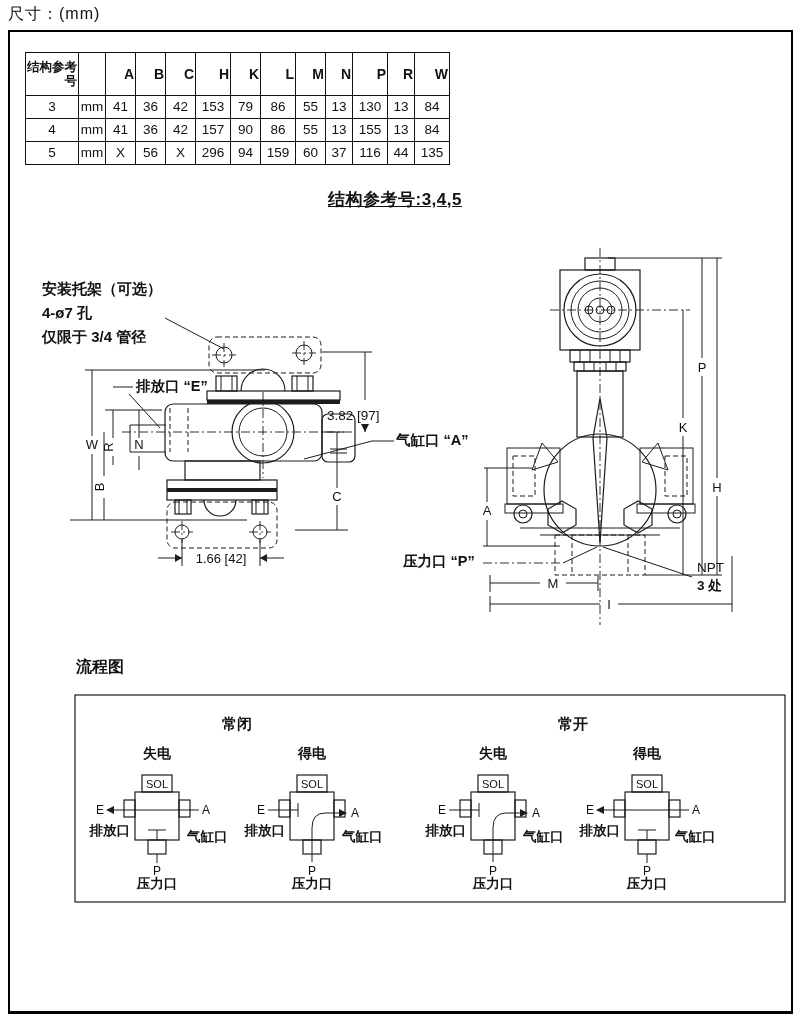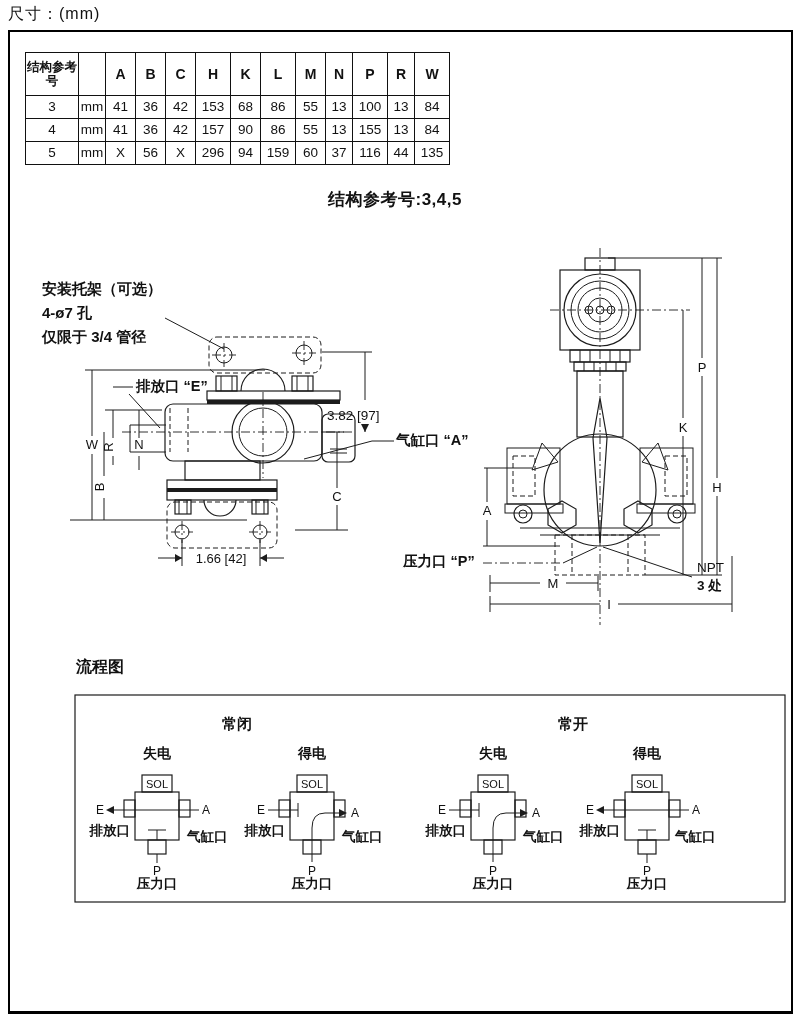--- a/index.html
+++ b/index.html
@@ -4,26 +4,26 @@
 <style>
   html,body{margin:0;padding:0;background:#fff;}
   body{width:800px;height:1021px;position:relative;overflow:hidden;
        font-family:"Liberation Sans","DejaVu Sans",sans-serif;color:#111;}
   .abs{position:absolute;}
   #size-label{left:8px;top:4px;font-size:16px;font-weight:normal;letter-spacing:1px;}
   #frame{left:8px;top:30px;width:781px;height:979px;border:2px solid #000;border-bottom-width:3px;}
   #dim-table{left:25px;top:52px;border-collapse:collapse;table-layout:fixed;}
   #dim-table th,#dim-table td{border:1.2px solid #111;text-align:center;padding:0 1px;
       font-size:13.5px;line-height:1.15;background:#fff;}
-  #dim-table th{font-weight:bold;height:42px;font-size:14px;}
+  #dim-table th{font-weight:bold;height:42px;font-size:14px;text-align:right;}
   #dim-table th.refcol{font-size:12.5px;width:50px;}
   #dim-table td{height:22px;}
   .c-unit{width:24px;font-size:12.5px;}
   .c-n{width:27px;} .c-w3{width:32px;}
-  #section-title{left:328px;top:188px;font-size:17px;font-weight:bold;letter-spacing:.5px;}
+  #section-title{left:328px;top:188px;font-size:17px;font-weight:bold;letter-spacing:.5px;text-decoration:underline;}
   svg text{fill:#111;}
   .cjk{font-weight:bold;}
   .ln{stroke:#1c1c1c;fill:none;stroke-width:1.2;}
   .thin{stroke:#1c1c1c;fill:none;stroke-width:1;}
   .dash{stroke-dasharray:5 3;}
   .dashdot{stroke-dasharray:9 3 2 3;stroke-width:.9;}
   .fillink{fill:#1c1c1c;stroke:none;}
 </style>
 </head>
 <body>
@@ -48,25 +48,25 @@
     <th class="c-unit">R</th>
     <th class="c-w3">W</th>
   </tr>
   <tr>
     <td>3</td>
     <td>mm</td>
     <td>41</td>
     <td>36</td>
     <td>42</td>
     <td>153</td>
-    <td>68</td>
+    <td>79</td>
     <td>86</td>
     <td>55</td>
     <td>13</td>
-    <td>100</td>
+    <td>130</td>
     <td>13</td>
     <td>84</td>
   </tr>
   <tr>
     <td>4</td>
     <td>mm</td>
     <td>41</td>
     <td>36</td>
     <td>42</td>
     <td>157</td>

